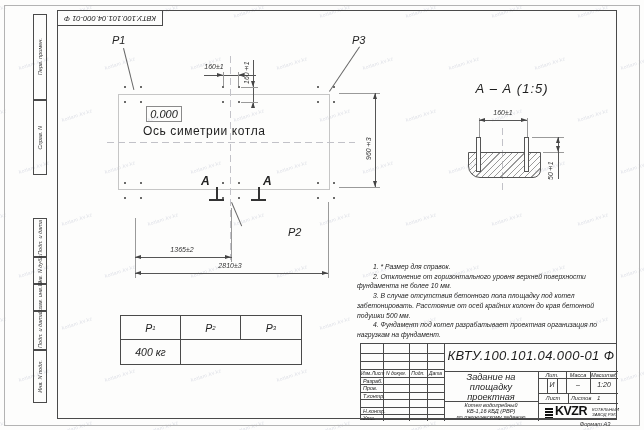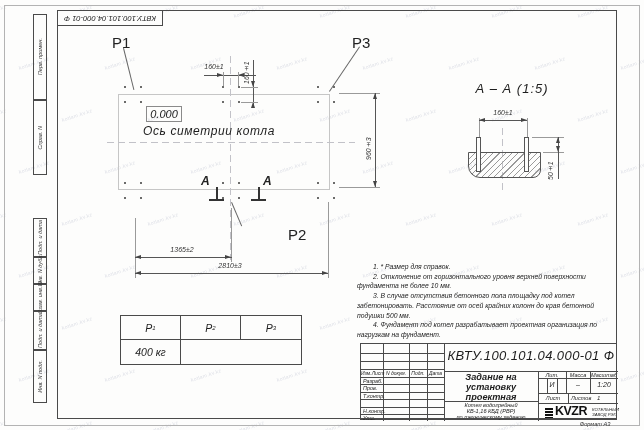--- a/index.html
+++ b/index.html
@@ -28,54 +28,54 @@
   
   .ar { position:absolute; width:0; height:0; border-style:solid; }
   .ar-l { border-width:2px 6px 2px 0; border-color:transparent #444 transparent transparent; }
   .ar-r { border-width:2px 0 2px 6px; border-color:transparent transparent transparent #444; }
   .ar-u { border-width:0 2px 6px 2px; border-color:transparent transparent #444 transparent; }
   .ar-d { border-width:6px 2px 0 2px; border-color:#444 transparent transparent transparent; }
   
   .dim { font-size:7px; font-style:italic; color:#333; white-space:nowrap; }
   .dim-c { text-align:center; }
   .vtext { writing-mode:vertical-rl; transform:rotate(180deg); }
-  .p-label { font-size:15px; color:#222; }
+  .p-label { font-size:11px; font-style:italic; color:#222; }
   .a-letter { font-size:12px; font-style:italic; font-weight:bold; color:#222; }
   .cutmark { background:#333; }
   
   .side-box { position:absolute; left:33px; width:14px; border:1px solid #4a4a4a; display:flex; align-items:center; justify-content:center; }
   .side-box span { font-size:5.6px; font-style:italic; color:#333; white-space:nowrap; }
   
   .corner-stamp { left:57px; top:10px; width:106px; height:16px; border:1px solid #4a4a4a; display:flex; align-items:center; justify-content:center; z-index:3; background:#fdfdfc; }
   .corner-stamp span { font-size:7.6px; font-style:italic; transform:rotate(180deg); white-space:nowrap; color:#222; }
   
   .elev-box { left:146px; top:106px; width:36px; height:16px; border:1px solid #8a8a8a; display:flex; align-items:center; justify-content:center; }
   .elev-box span { font-size:11px; font-style:italic; color:#1d1d1d; }
-  .axis-label { left:143px; top:124px; font-size:12px; font-style:italic; letter-spacing:.6px; color:#1d1d1d; white-space:nowrap; }
+  .axis-label { left:143px; top:124px; font-size:12px; letter-spacing:.6px; color:#1d1d1d; white-space:nowrap; }
   
   .sec-title { left:462px; top:81px; width:100px; text-align:center; font-size:13px; font-style:italic; letter-spacing:1px; color:#1d1d1d; white-space:nowrap; }
   .concrete { left:468px; top:152px; width:73px; height:26px; border:1px solid #555;
               background:repeating-linear-gradient(135deg, transparent 0, transparent 3.6px, #9a9a9a 3.6px, #9a9a9a 4.4px);
               border-radius:0 0 8px 12px; }
   .bolt { position:absolute; width:5px; height:35px; background:#fdfdfc; border:1px solid #555; }
   
   .load-table { left:120px; top:315px; display:grid; grid-template-columns:repeat(3,60px); grid-auto-rows:24px; border:1px solid #4a4a4a; background:#fdfdfc; }
   .lt-cell { border-right:1px solid #4a4a4a; border-bottom:1px solid #4a4a4a; display:flex; align-items:center; justify-content:center; font-size:10.5px; font-style:italic; color:#1d1d1d; }
   .lt-cell:nth-child(3n) { border-right:none; }
   .lt-cell:nth-child(n+4) { border-bottom:none; }
   .lt-cell sub { font-size:6px; }
   
   .notes { left:357px; top:262px; width:253px; }
   .notes p { font-size:6.8px; font-style:italic; line-height:9.7px; text-indent:16px; color:#222; }
   
   .tb { left:360px; top:343px; width:257px; height:77px; border:1.2px solid #4a4a4a; background:#fdfdfc; }
   .tb-text { position:absolute; font-style:italic; color:#1d1d1d; white-space:nowrap; }
   .tb-c { text-align:center; }
   .designation { left:85px; top:4px; width:170px; height:18px; font-size:13px; letter-spacing:.4px; text-align:center; }
-  .doc-title { left:83px; top:28px; width:94px; text-align:center; font-size:9.2px; line-height:10px;font-weight:bold; }
+  .doc-title { left:83px; top:28px; width:94px; text-align:center; font-size:9.2px; line-height:10px; }
   .doc-sub { left:83px; top:58px; width:94px; text-align:center; font-size:5.6px; line-height:6.2px; }
   .kvzr-mark { position:absolute; left:184px; top:63px; width:8px; height:12px;
                background:repeating-linear-gradient(0deg,#101010 0,#101010 2px,#fdfdfc 2px,#fdfdfc 3px); }
   .kvzr-text { position:absolute; left:194px; top:60px; font-size:12.5px; font-weight:bold; font-style:normal; letter-spacing:-.5px; color:#111; }
   .company { position:absolute; left:231px; top:63px; font-size:4.3px; line-height:5px; font-style:italic; color:#222; }
   .format-label { left:573px; top:421px; width:44px; text-align:center; font-size:5.6px; font-style:italic; color:#333; }
 </style>
 </head>
 <body>
 
@@ -370,21 +370,21 @@
       <span class="tb-text" style="left:2px;top:34px;font-size:5.4px;">Разраб.</span>
       <span class="tb-text" style="left:2px;top:41px;font-size:5.4px;">Пров.</span>
       <span class="tb-text" style="left:2px;top:49px;font-size:5.4px;">Т.контр.</span>
       <span class="tb-text" style="left:2px;top:64px;font-size:5.4px;">Н.контр.</span>
       <span class="tb-text" style="left:2px;top:71px;font-size:5.4px;">Утв.</span>
 
       <span class="tb-text designation">КВТУ.100.101.04.000-01 Ф</span>
 
       <div class="tb-text doc-title">
         <div>Задание на</div>
-        <div>установку</div>
+        <div>площадку</div>
         <div>проектная</div>
       </div>
       <div class="tb-text doc-sub">
         <div>Котел водогрейный</div>
         <div>КВ-1,16 КБД (РВР)</div>
         <div>по техническому заданию</div>
       </div>
 
       <span class="tb-text tb-c" style="left:177px;top:28px;width:28px;font-size:5.6px;">Лит.</span>
       <span class="tb-text tb-c" style="left:205px;top:28px;width:24px;font-size:5.6px;">Масса</span>

